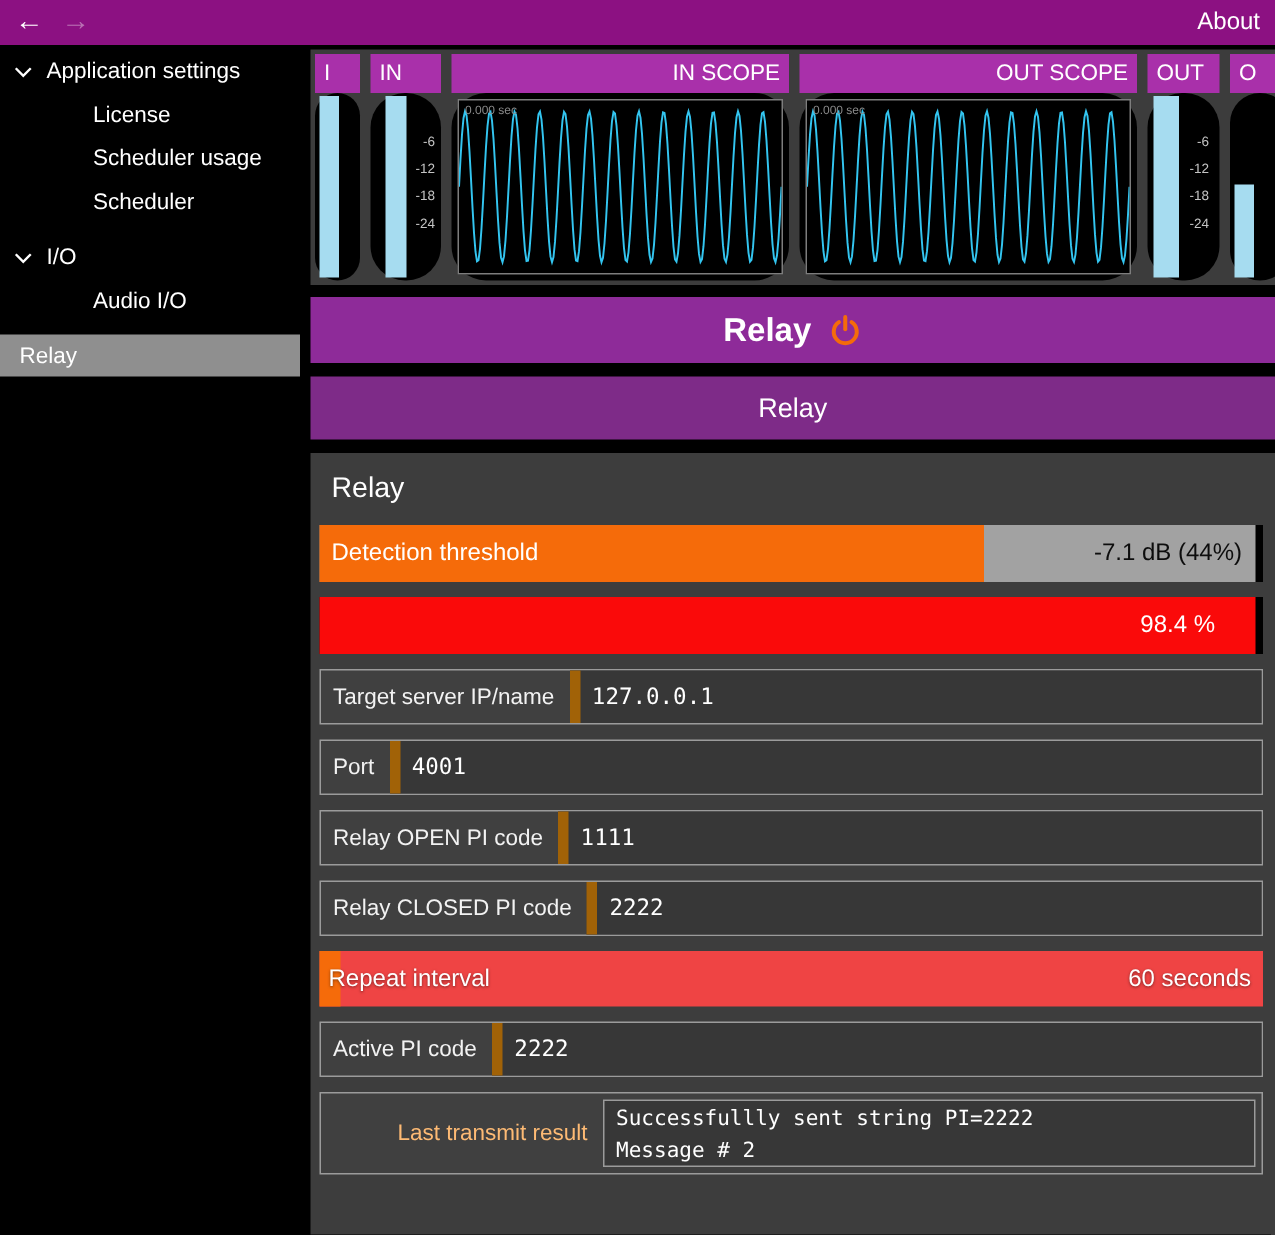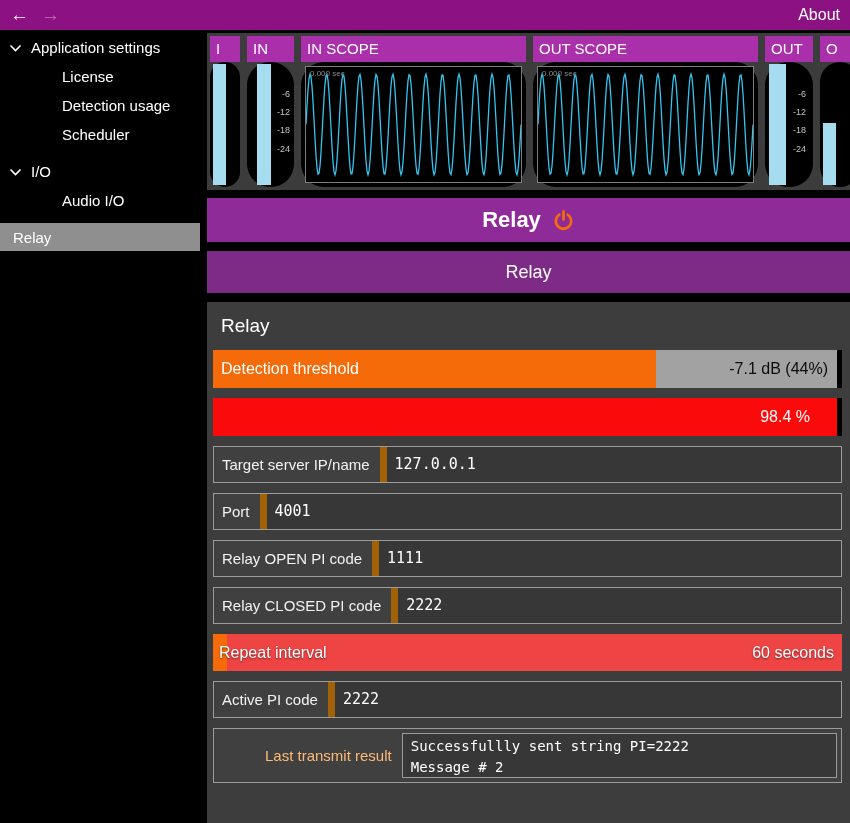--- a/index.html
+++ b/index.html
@@ -24,21 +24,21 @@
   .side-item.group { padding-left:9px; }
   .side-item.group .chev { display:inline-flex; margin-right:9px; }
   .side-item.child { padding-left:62px; }
   .side-item.gap { margin-top:8px; }
   .side-item.selected { background:#8f8f8f; padding-left:13px; margin-top:8px; height:28px; }
 
   
   .meters { margin-top:3px; height:157px; background:#3c3c3c; padding:3px; display:flex; gap:7px; overflow:hidden; flex:none; }
   .meter { display:flex; flex-direction:column; flex:none; }
   .meter-header { height:26px; line-height:26px; background:#a930aa; color:#fff; font-size:15px; padding:0 6px; }
-  .meter-header.center { text-align:left; }
+  .meter-header.center { text-align:right; }
   .meter-body { flex:1; background:#000; position:relative;border-radius:23px; }
   .w-i  { width:30px; }
   .w-in { width:47px; }
   .w-scope { width:225px; }
   .w-out { width:48px; }
   .w-o  { width:40px; }
   .vbar { position:absolute; background:#a6dcf0; }
   .vbar.full  { left:3px; width:13px; top:2px; bottom:2px; }
   .vbar.inbar { left:10px; width:14px; top:2px; bottom:2px; }
   .vbar.outbar{ left:4px; width:17px; top:2px; bottom:2px; }
@@ -107,21 +107,21 @@
         <svg width="13" height="8" viewBox="0 0 13 8">
             <polyline points="1.5,1.5 6.5,6.5 11.5,1.5" fill="none" stroke="#fff" stroke-width="1.6"></polyline>
           </svg>
       </span>
       <span>Application settings</span>
     </div>
     <div class="side-item child">
       <span>License</span>
     </div>
     <div class="side-item child">
-      <span>Detection usage</span>
+      <span>Scheduler usage</span>
     </div>
     <div class="side-item child">
       <span>Scheduler</span>
     </div>
     <div class="side-item group gap">
       <span class="chev">
         <svg width="13" height="8" viewBox="0 0 13 8">
             <polyline points="1.5,1.5 6.5,6.5 11.5,1.5" fill="none" stroke="#fff" stroke-width="1.6"></polyline>
           </svg>
       </span>

